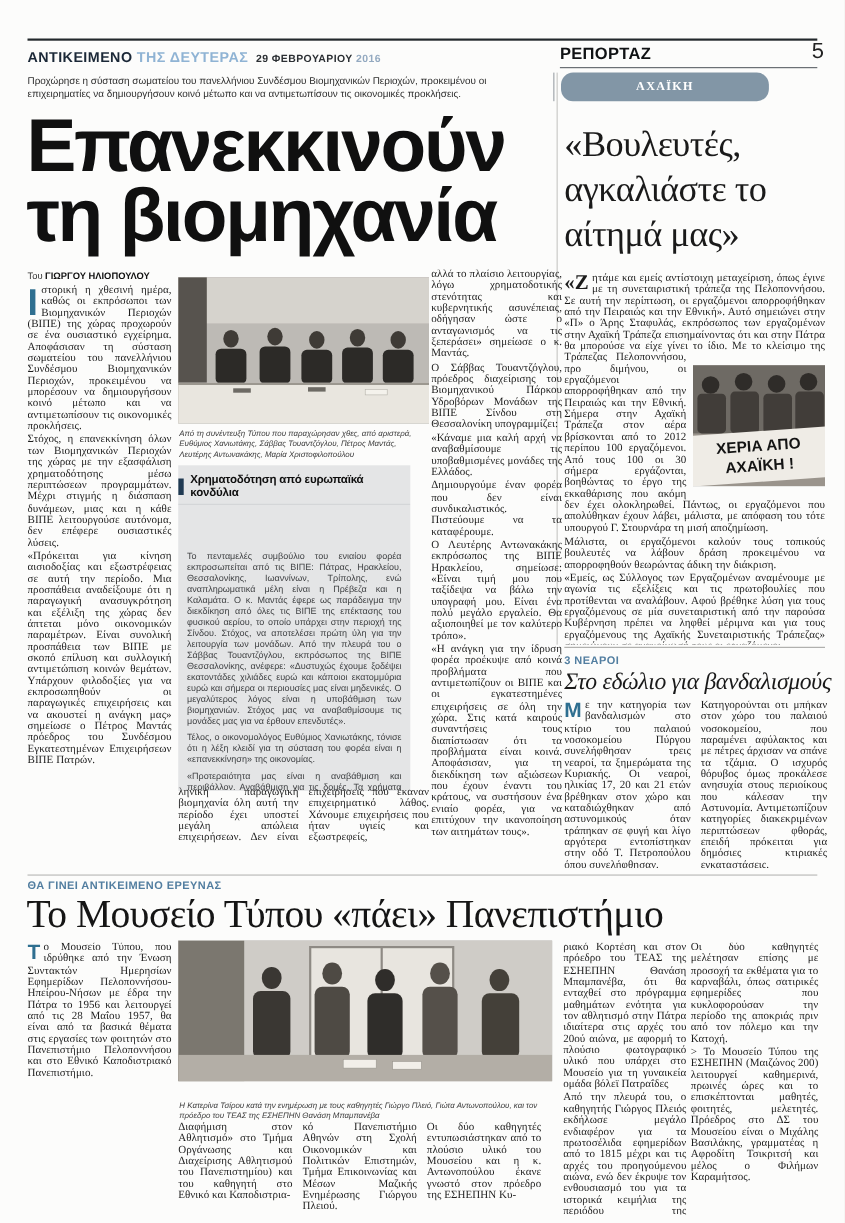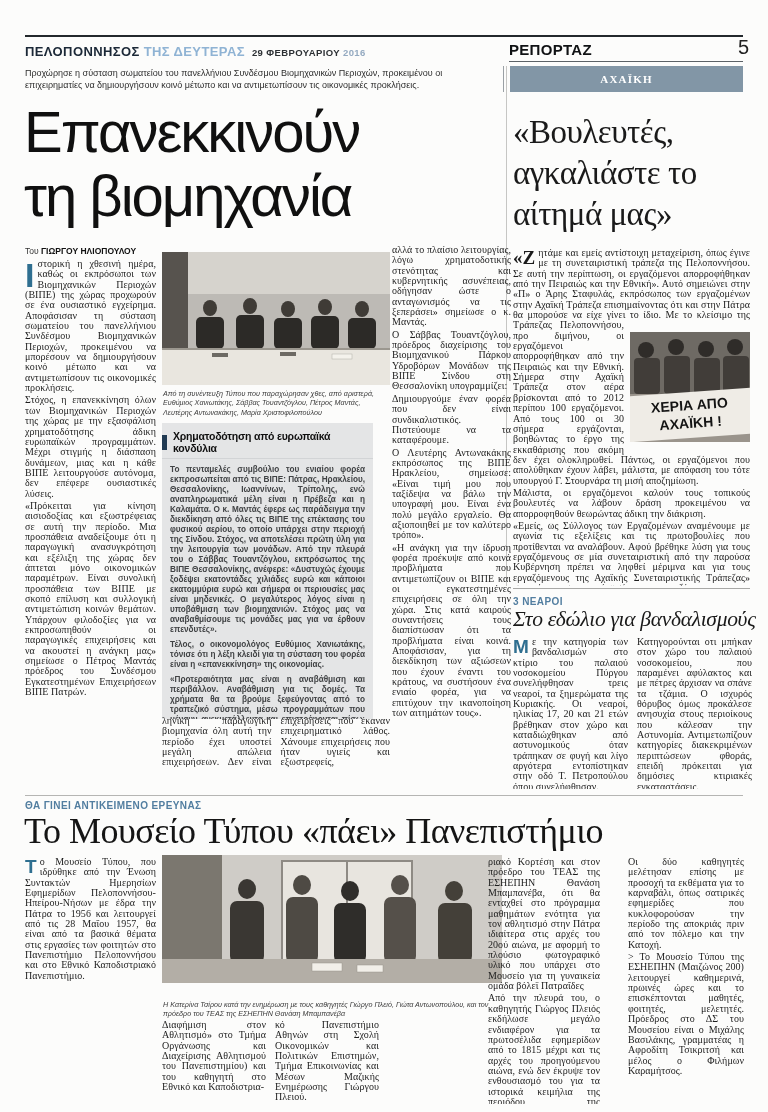--- a/index.html
+++ b/index.html
@@ -12,27 +12,27 @@
   
   .top-rule{left:25px;top:35px;width:718px;height:2px;background:#23282c;}
   .masthead{left:25px;top:44px;width:470px;font-size:13px;font-weight:bold;letter-spacing:.4px;white-space:nowrap;}
   .mh-main{color:#1b2837;}
   .mh-sub{color:#8fb3d4;margin-left:4px;}
   .mh-date{color:#2b2f33;font-size:9.5px;margin-left:7px;}
   .mh-year{color:#93a9c0;font-size:9.5px;font-weight:bold;margin-left:3px;}
   .section-label{left:509px;top:41px;font-size:15px;font-weight:bold;color:#101214;letter-spacing:.3px;}
   .page-num{left:725px;top:36px;width:24px;font-size:20px;color:#222;text-align:right;font-family:"Liberation Sans",sans-serif;}
   .section-rule{left:509px;top:61px;width:234px;height:1px;background:#5b6166;}
-  .region-tag{left:510px;top:66px;width:233px;height:26px;background:#8296a6;color:#fff;
-              font-size:11px;font-weight:bold;letter-spacing:1.2px;display:flex;align-items:center;justify-content:center;}
+  .region-tag{left:510px;top:66px;width:189px;height:26px;background:#8296a6;color:#fff;
+              font-size:11px;font-weight:bold;letter-spacing:1.2px;display:flex;align-items:center;justify-content:center;border-radius:11px;}
   .mini-divider{left:503px;top:66px;width:1px;height:26px;background:#9aa0a5;}
   .lead{left:25px;top:67px;width:448px;font-size:9px;line-height:12px;color:#2e2e2e;}
 
   
-  .main-headline{left:24px;top:100px;width:460px;font-weight:normal;font-size:58px;line-height:64px;
+  .main-headline{left:24px;top:100px;width:460px;font-weight:bold;font-size:68px;line-height:64px;
                  letter-spacing:-2px;color:#101010;}
   .right-headline{left:513px;top:112px;width:240px;font-size:33px;line-height:41px;color:#1a1a1a;letter-spacing:-.5px;}
   .byline{left:25px;top:246px;font-size:8.5px;color:#333;}
   .byline b{color:#111;}
 
   
   .body-text{font-size:10px;line-height:10.35px;letter-spacing:.05px;color:#1d1d1d;overflow:hidden;}
   .body-text p{margin:0 0 2px 0;text-align:justify;}
   .dropcap{float:left;font-weight:bold;font-family:"Liberation Sans",sans-serif;
            color:#2f6f90;font-size:34px;line-height:30px;margin:1px 3px 0 0;}
@@ -41,21 +41,21 @@
 
   
   .photo{display:block;background:#b5b2ad;}
   .caption{font-size:7.2px;line-height:9.4px;font-style:italic;color:#3a3a3a;font-family:"Liberation Sans",sans-serif;}
 
   
   .info-box{left:162px;top:423px;width:211px;height:296px;background:#e4e5e6;overflow:hidden;}
   .box-head{display:flex;align-items:center;padding:7px 8px 4px 0;border-bottom:1px solid #d2d4d6;}
   .box-bar{width:5px;height:15px;background:#203a52;margin-right:6px;flex:none;}
   .box-title{font-size:10.5px;font-weight:bold;color:#0f0f0f;letter-spacing:-.2px;}
-  .box-body{padding:6px 8px 8px 8px;font-size:8.2px;line-height:10px;color:#414345;font-weight:bold;}
+  .box-body{padding:6px 8px 8px 8px;font-size:8.2px;line-height:10px;color:#414345;font-weight:normal;margin-top:36px;}
   .box-body p{margin:0 0 5px 0;text-align:justify;}
 
   .below-box{left:162px;top:716px;width:228px;height:64px;column-count:2;column-gap:9px;}
 
   .vert-rule{left:506px;top:66px;width:1px;height:520px;background:#c6c6c4;}
 
   
   .right-body{left:513px;top:248px;width:237px;height:338px;}
   .float-wrap{float:right;width:120px;height:194px;shape-outside:inset(84px 0 0 0);shape-margin:5px;margin:0 0 3px 6px;}
   .float-wrap svg{margin-top:84px;}
@@ -68,51 +68,51 @@
   .court-cols > div{width:115px;height:152px;}
 
   
   .bottom-rule{left:25px;top:795px;width:718px;height:1px;background:#b5b5b3;}
   .museum-kicker{left:25px;top:800px;}
   .museum-headline{left:24px;top:811px;width:640px;font-size:36px;line-height:40px;color:#151515;letter-spacing:-.5px;}
   .m-col1{left:25px;top:857px;width:131px;height:247px;}
   .m-caption{left:163px;top:987px;width:345px;margin-top:13px;}
   .m-subcols{left:162px;top:1020px;width:330px;height:84px;display:flex;gap:9px;}
   .m-subcols > div{width:104px;height:84px;}
-  .m-col5{left:488px;top:857px;width:112px;height:247px;}
+  .m-col5{left:512px;top:857px;width:112px;height:247px;}
   .m-col6{left:628px;top:857px;width:116px;height:247px;}
 </style>
 </head>
 <body>
 
 <div class="page">
 
   <div class="abs top-rule"></div>
   <div class="abs masthead sans">
-    <span class="mh-main">ΠΕΛΟΠΟΝΝΗΣΟΣ</span><span class="mh-sub">ΤΗΣ ΔΕΥΤΕΡΑΣ</span><span class="mh-date">29 ΦΕΒΡΟΥΑΡΙΟΥ</span><span class="mh-year">2016</span>
+    <span class="mh-main">ΑΝΤΙΚΕΙΜΕΝΟ</span><span class="mh-sub">ΤΗΣ ΔΕΥΤΕΡΑΣ</span><span class="mh-date">29 ΦΕΒΡΟΥΑΡΙΟΥ</span><span class="mh-year">2016</span>
   </div>
   <div class="abs section-label sans">ΡΕΠΟΡΤΑΖ</div>
   <div class="abs page-num">5</div>
   <div class="abs section-rule"></div>
   <div class="abs region-tag">ΑΧΑΪΚΗ</div>
   <div class="abs mini-divider"></div>
   <div class="abs lead sans">Προχώρησε η σύσταση σωματείου του πανελλήνιου Συνδέσμου Βιομηχανικών Περιοχών, προκειμένου οι επιχειρηματίες να δημιουργήσουν κοινό μέτωπο και να αντιμετωπίσουν τις οικονομικές προκλήσεις.</div>
   <div class="abs vert-rule"></div>
 
   <div class="abs main-headline sans">
     <div>Επανεκκινούν</div>
     <div>τη βιομηχανία</div>
   </div>
   <div class="abs byline sans">
     <span>Του </span><b>ΓΙΩΡΓΟΥ ΗΛΙΟΠΟΥΛΟΥ</b>
   </div>
 
   <div class="abs body-text serif" style="left:25px;top:259px;width:131px;height:533px;">
     <p><span class="dropcap">Ι</span><span>στορική η χθεσινή ημέρα, καθώς οι εκπρόσωποι των Βιομηχανικών Περιοχών (ΒΙΠΕ) της χώρας προχωρούν σε ένα ουσιαστικό εγχείρημα. Αποφάσισαν τη σύσταση σωματείου του πανελλήνιου Συνδέσμου Βιομηχανικών Περιοχών, προκειμένου να μπορέσουν να δημιουργήσουν κοινό μέτωπο και να αντιμετωπίσουν τις οικονομικές προκλήσεις.</span></p>
-    <p>Στόχος, η επανεκκίνηση όλων των Βιομηχανικών Περιοχών της χώρας με την εξασφάλιση χρηματοδότησης άδικη ευρωπαϊκών προγραμμάτων. Μέχρι στιγμής η διάσπαση δυνάμεων, μιας και η κάθε ΒΙΠΕ λειτουργούσε αυτόνομα, δεν επέφερε ουσιαστικές λύσεις.</p>
+    <p>Στόχος, η επανεκκίνηση όλων των Βιομηχανικών Περιοχών της χώρας με την εξασφάλιση χρηματοδότησης μέσω περιπτώσεων προγραμμάτων. Μέχρι στιγμής η διάσπαση δυνάμεων, μιας και η κάθε ΒΙΠΕ λειτουργούσε αυτόνομα, δεν επέφερε ουσιαστικές λύσεις.</p>
     <p>«Πρόκειται για κίνηση αισιοδοξίας και εξωστρέφειας σε αυτή την περίοδο. Μια προσπάθεια αναδείξουμε ότι η παραγωγική ανασυγκρότηση και εξέλιξη της χώρας δεν άπτεται μόνο οικονομικών παραμέτρων. Είναι συνολική προσπάθεια των ΒΙΠΕ με σκοπό επίλυση και συλλογική αντιμετώπιση κοινών θεμάτων. Υπάρχουν φιλοδοξίες για να εκπροσωπηθούν οι παραγωγικές επιχειρήσεις και να ακουστεί η ανάγκη μας» σημείωσε ο Πέτρος Μαντάς πρόεδρος του Συνδέσμου Εγκατεστημένων Επιχειρήσεων ΒΙΠΕ Πατρών.</p>
   </div>
 
   <svg class="abs photo" style="left:162px;top:252px;" width="228" height="133">
     <rect width="228" height="133" fill="#bdbab5"></rect>
     <rect y="0" width="228" height="42" fill="#d6d3cd"></rect>
     <rect x="0" y="0" width="26" height="96" fill="#57534e"></rect>
     <g fill="#3f3b36">
       <ellipse cx="48" cy="56" rx="7" ry="8"></ellipse>
         <ellipse cx="88" cy="54" rx="7" ry="8"></ellipse>
@@ -147,20 +147,21 @@
     </div>
   </div>
 
   <div class="abs body-text serif below-box">
     <p>ληνική παραγωγική βιομηχανία όλη αυτή την περίοδο έχει υποστεί μεγάλη απώλεια επιχειρήσεων. Δεν είναι επιχειρήσεις που έκαναν επιχειρηματικό λάθος. Χάνουμε επιχειρήσεις που ήταν υγιείς και εξωστρεφείς,</p>
   </div>
 
   <div class="abs body-text serif" style="left:392px;top:245px;width:119px;height:540px;">
     <p>αλλά το πλαίσιο λειτουργίας, λόγω χρηματοδοτικής στενότητας και κυβερνητικής ασυνέπειας, οδήγησαν ώστε ο ανταγωνισμός να τις ξεπεράσει» σημείωσε ο κ. Μαντάς.</p>
     <p>Ο Σάββας Τουαντζόγλου, πρόεδρος διαχείρισης του Βιομηχανικού Πάρκου Υδροβόρων Μονάδων της ΒΙΠΕ Σίνδου στη Θεσσαλονίκη υπογραμμίζει:</p>
+    <p>«Κάναμε μια καλή αρχή να αναβαθμίσουμε τις υποβαθμισμένες μονάδες της Ελλάδος.</p>
     <p>Δημιουργούμε έναν φορέα που δεν είναι συνδικαλιστικός. Πιστεύουμε να τα καταφέρουμε.</p>
     <p>Ο Λευτέρης Αντωνακάκης εκπρόσωπος της ΒΙΠΕ Ηρακλείου, σημείωσε: «Είναι τιμή μου που ταξίδεψα να βάλω την υπογραφή μου. Είναι ένα πολύ μεγάλο εργαλείο. Θα αξιοποιηθεί με τον καλύτερο τρόπο».</p>
     <p>«Η ανάγκη για την ίδρυση φορέα προέκυψε από κοινά προβλήματα που αντιμετωπίζουν οι ΒΙΠΕ και οι εγκατεστημένες επιχειρήσεις σε όλη την χώρα. Στις κατά καιρούς συναντήσεις τους διαπίστωσαν ότι τα προβλήματα είναι κοινά. Αποφάσισαν, για τη διεκδίκηση των αξιώσεων που έχουν έναντι του κράτους, να συστήσουν ένα ενιαίο φορέα, για να επιτύχουν την ικανοποίηση των αιτημάτων τους».</p>
   </div>
 
   <div class="abs right-headline serif">«Βουλευτές, αγκαλιάστε το αίτημά μας»</div>
 
   <div class="abs body-text serif right-body">
     <div class="float-wrap">
       <svg class="photo" width="120" height="110">
@@ -234,20 +235,23 @@
   </svg>
   <div class="abs caption m-caption">Η Κατερίνα Τσίρου κατά την ενημέρωση με τους καθηγητές Γιώργο Πλειό, Γιώτα Αντωνοπούλου, και τον πρόεδρο του ΤΕΑΣ της ΕΣΗΕΠΗΝ Θανάση Μπαμπανέβα</div>
 
   <div class="abs m-subcols">
     <div class="body-text serif">
         <p>Διαφήμιση στον Αθλητισμό» στο Τμήμα Οργάνωσης και Διαχείρισης Αθλητισμού του Πανεπιστημίου) και του καθηγητή στο Εθνικό και Καποδιστρια-</p>
       </div>
     <div class="body-text serif">
         <p>κό Πανεπιστήμιο Αθηνών στη Σχολή Οικονομικών και Πολιτικών Επιστημών, Τμήμα Επικοινωνίας και Μέσων Μαζικής Ενημέρωσης Γιώργου Πλειού.</p>
       </div>
+    <div class="body-text serif">
+        <p>Οι δύο καθηγητές εντυπωσιάστηκαν από το πλούσιο υλικό του Μουσείου και η κ. Αντωνοπούλου έκανε γνωστό στον πρόεδρο της ΕΣΗΕΠΗΝ Κυ-</p>
+      </div>
   </div>
 
   <div class="abs body-text serif m-col5">
     <p>ριακό Κορτέση και στον πρόεδρο του ΤΕΑΣ της ΕΣΗΕΠΗΝ Θανάση Μπαμπανέβα, ότι θα ενταχθεί στο πρόγραμμα μαθημάτων ενότητα για τον αθλητισμό στην Πάτρα ιδιαίτερα στις αρχές του 20ού αιώνα, με αφορμή το πλούσιο φωτογραφικό υλικό που υπάρχει στο Μουσείο για τη γυναικεία ομάδα βόλεϊ Πατραΐδες</p>
     <p>Από την πλευρά του, ο καθηγητής Γιώργος Πλειός εκδήλωσε μεγάλο ενδιαφέρον για τα πρωτοσέλιδα εφημερίδων από το 1815 μέχρι και τις αρχές του προηγούμενου αιώνα, ενώ δεν έκρυψε τον ενθουσιασμό του για τα ιστορικά κειμήλια της περιόδου της Επαναστάσεως του 1821, όπως το πρωτότυ-</p>
   </div>
   <div class="abs body-text serif m-col6">
     <p>Οι δύο καθηγητές μελέτησαν επίσης με προσοχή τα εκθέματα για το καρναβάλι, όπως σατιρικές εφημερίδες που κυκλοφορούσαν την περίοδο της αποκριάς πριν από τον πόλεμο και την Κατοχή.</p>
     <p><span>&gt; Το Μουσείο Τύπου της ΕΣΗΕΠΗΝ (Μαιζώνος 200) λειτουργεί καθημερινά, πρωινές ώρες και το επισκέπτονται μαθητές, φοιτητές, μελετητές. Πρόεδρος στο ΔΣ του Μουσείου είναι ο Μιχάλης Βασιλάκης, γραμματέας η Αφροδίτη Τσικριτσή και μέλος ο Φιλήμων Καραμήτσος.</span></p>
   </div>

